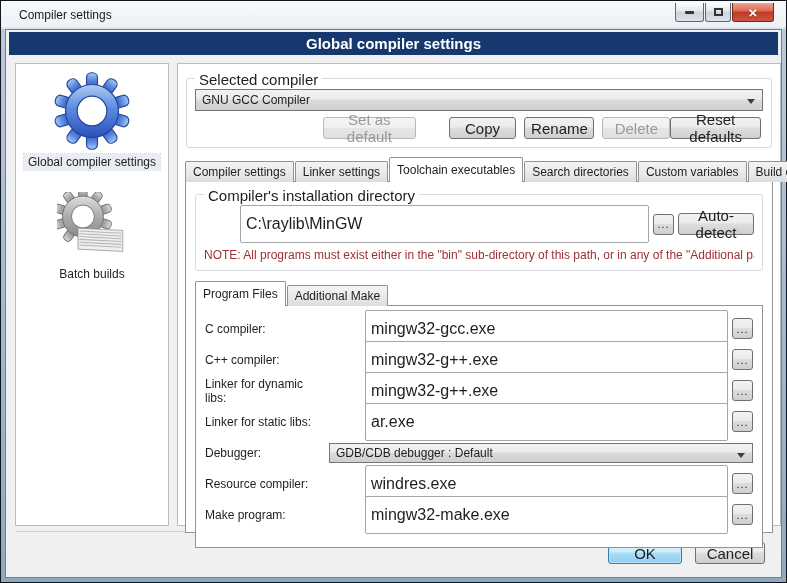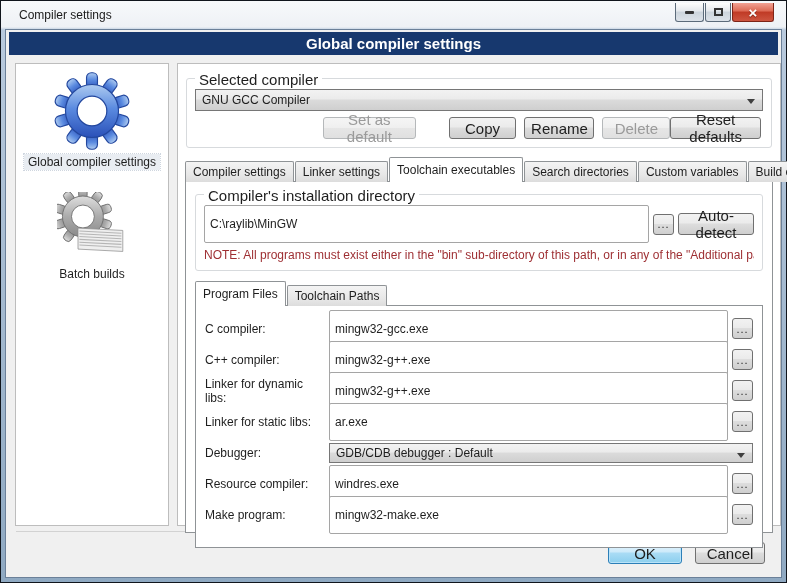--- a/index.html
+++ b/index.html
@@ -87,21 +87,21 @@
   }
   .tab.active { height:25px; background:#fff; font-size:12px; position:relative; }
   .tab.active::after { content:""; position:absolute; left:0; right:0; bottom:-1px; height:2px; background:#fff; }
 
   .tab-content { border:1px solid #8f9396; background:#fff; margin-top:-1px; padding:12px 9px 9px 9px; height:352px; position:relative; z-index:1; }
 
   
   .path-row { display:flex; align-items:center; gap:4px; }
   .txt {
     height:21px; border:1px solid #a5a5a5; border-radius:2px; background:#fff;
-    font-family:"Liberation Sans",sans-serif; font-size:12px; color:#1e1e1e; padding:18px 5px; flex:1; min-width:0;
+    font-family:"Liberation Sans",sans-serif; font-size:16px; color:#1e1e1e; padding:18px 5px; flex:1; min-width:0;margin-left:36px;
   }
   .browse { width:21px; min-width:21px; padding:0; height:21px; font-size:11px; letter-spacing:1px; }
   .autodetect { width:76px; height:22px; }
   .note { color:#9e2f33; font-size:12px; margin-top:5px; white-space:nowrap; overflow:hidden; }
 
   
   .subtabstrip { display:flex; align-items:flex-end; margin-top:12px; height:23px; position:relative; z-index:2; }
   .subpanel { border:1px solid #8f9396; margin-top:-1px; padding:12px 9px 9px 9px; height:243px; position:relative; z-index:1; background:#fff; }
 
   .field-row { display:flex; align-items:center; gap:4px; margin-bottom:10px; height:21px; }
@@ -236,21 +236,21 @@
             <button class="btn autodetect">Auto-detect</button>
           </div>
           <div class="note">NOTE: All programs must exist either in the "bin" sub-directory of this path, or in any of the "Additional paths"...</div>
         </div>
 
         <div class="subtabstrip">
           <div class="tab active">
               <span>Program Files</span>
             </div>
           <div class="tab">
-              <span>Toolchain Paths</span>
+              <span>Additional Make</span>
             </div>
         </div>
 
         <div class="subpanel">
 
           <div class="field-row">
             <span class="field-label">C compiler:</span>
             <input class="txt" value="mingw32-gcc.exe" style="">
             <button class="btn browse">...</button>
           </div>

